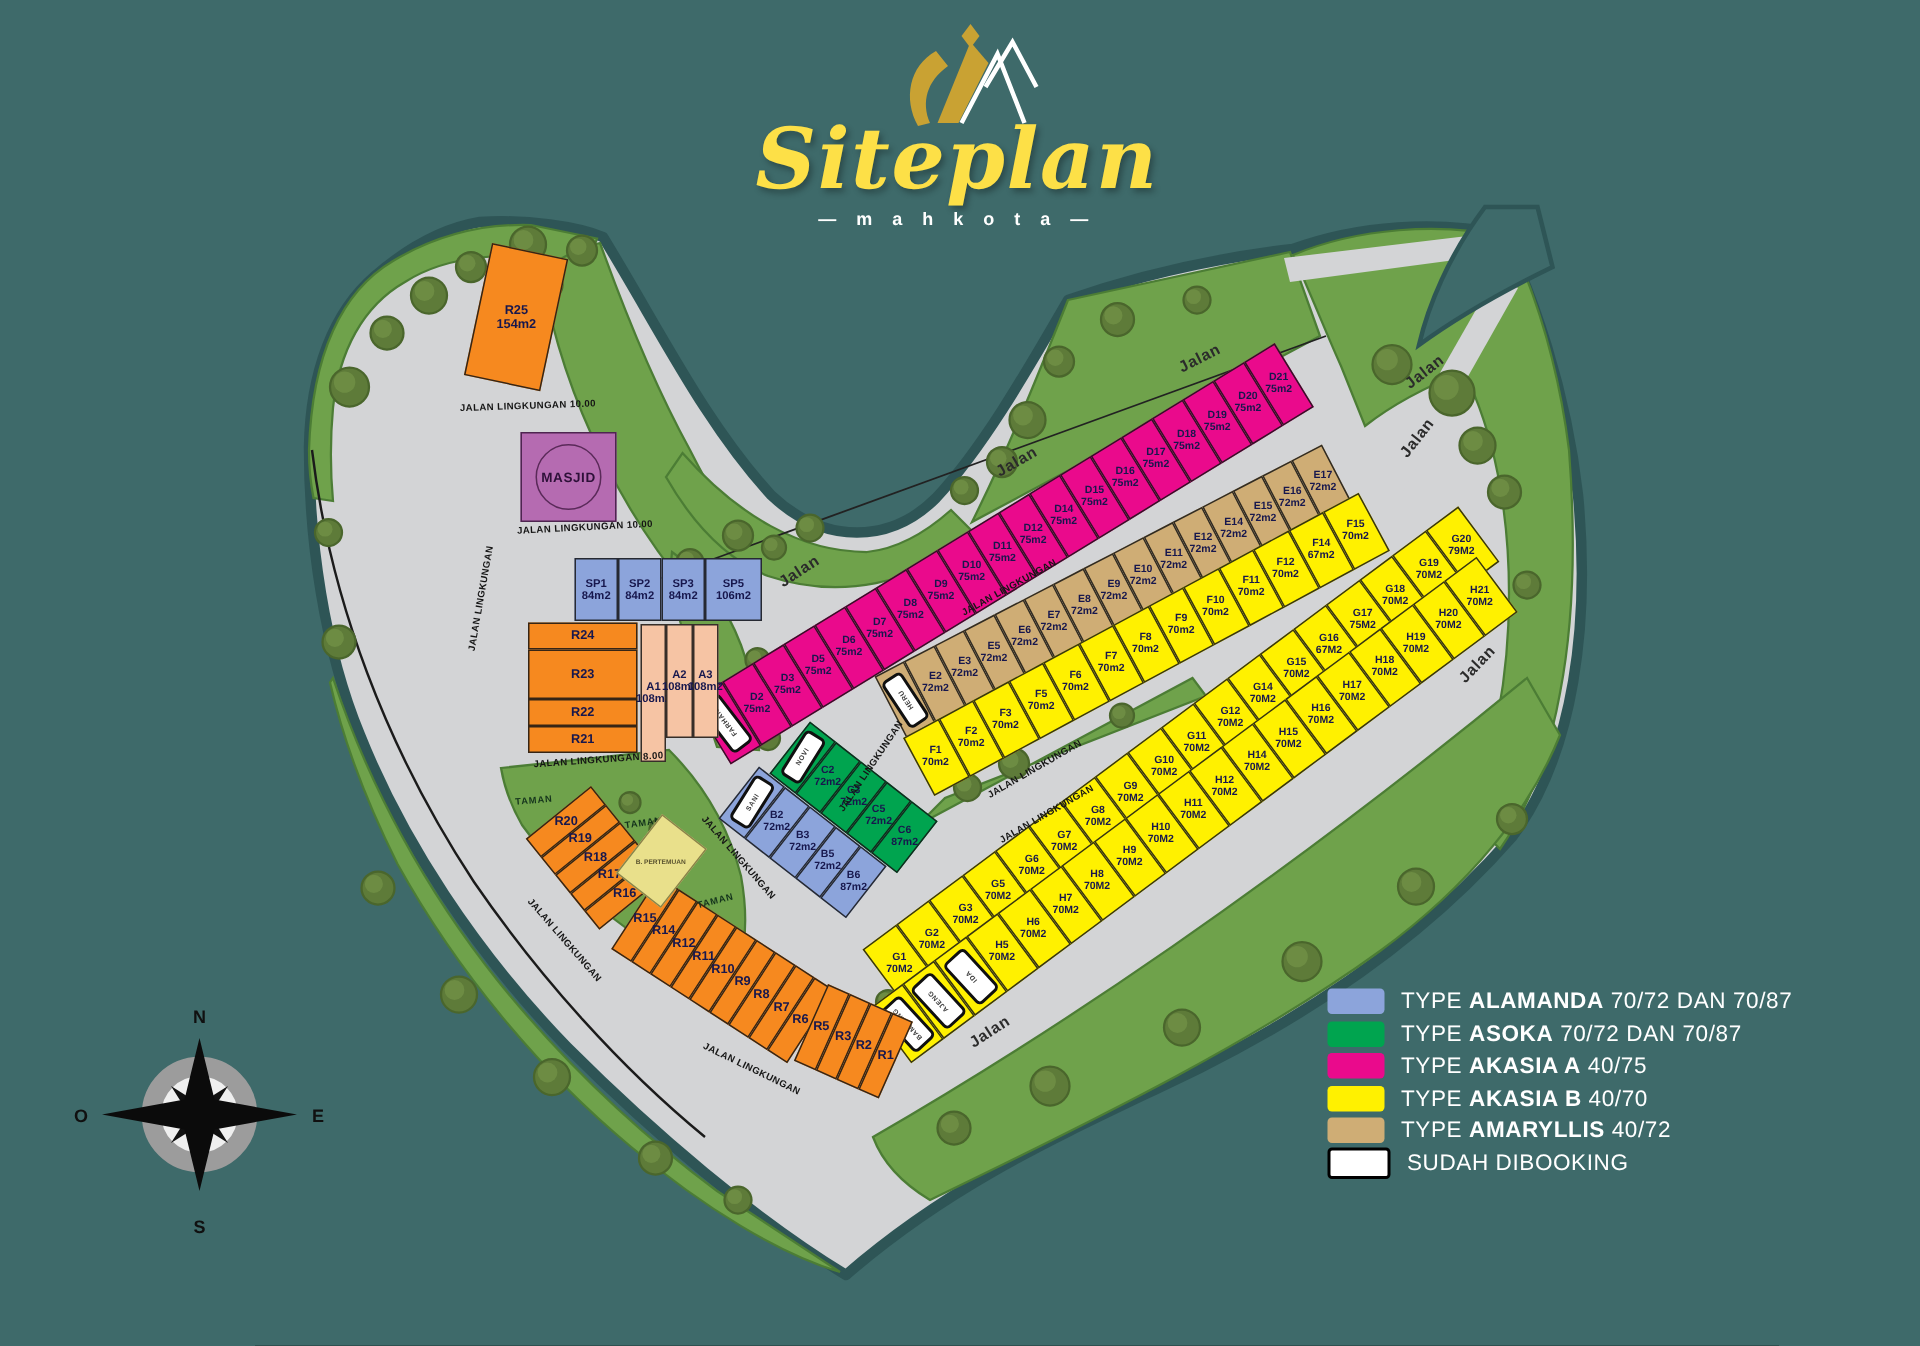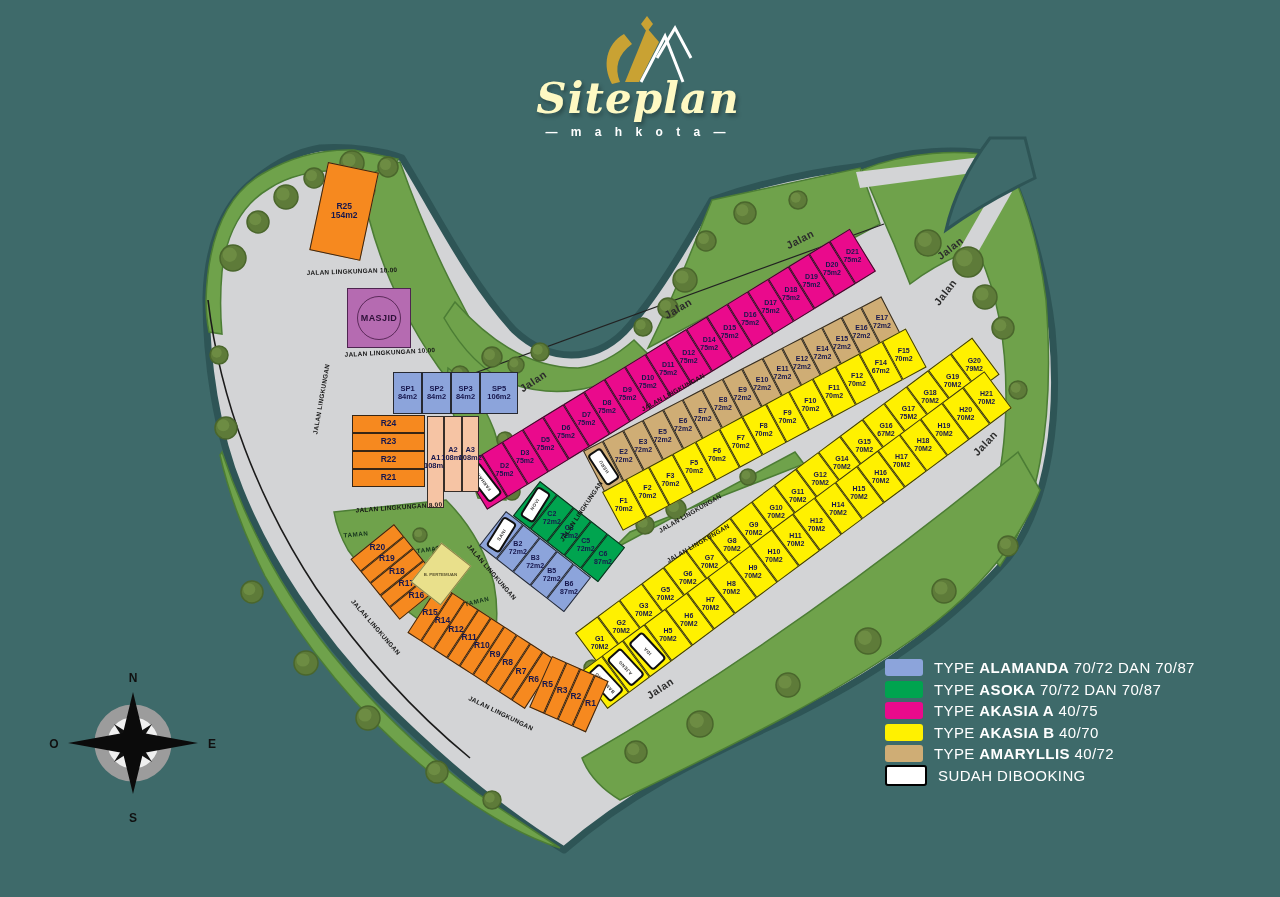--- a/index.html
+++ b/index.html
@@ -25,22 +25,22 @@
   #masjid{position:absolute;left:347px;top:288px;width:62px;height:58px;background:#B56BB1;
           border:1.5px solid #4e2550;display:flex;align-items:center;justify-content:center;}
   #masjid .m-circle{position:absolute;width:42px;height:42px;border:1.5px solid rgba(60,20,60,.75);
           border-radius:50%;left:9px;top:7px;}
   #masjid .m-label{position:relative;font-size:9px;font-weight:bold;color:#2d1038;letter-spacing:.4px;}
   #hall{position:absolute;left:422px;top:549px;width:36px;height:48px;background:#E9E08B;
         border:1px solid #8a844a;transform:rotate(38deg);display:flex;align-items:center;justify-content:center;}
   #hall span{transform:rotate(-38deg);font-size:4.4px;font-weight:bold;color:#5c5530;white-space:nowrap;}
   
   #title-block{position:absolute;left:468px;top:16px;width:340px;text-align:center;}
-  #brand-script{font-family:"DejaVu Serif",serif;font-style:italic;font-weight:bold;font-size:42px;
-        color:#fef9c3;line-height:1;margin-top:-10px;text-shadow:2px 3px 4px rgba(0,0,0,.3);letter-spacing:1px;}
+  #brand-script{font-family:"DejaVu Serif",serif;font-style:italic;font-weight:bold;font-size:56px;
+        color:#fde047;line-height:1;margin-top:-10px;text-shadow:2px 3px 4px rgba(0,0,0,.3);letter-spacing:1px;}
   #brand-sub{font-size:12px;letter-spacing:5px;color:#fff;margin-top:5px;font-weight:bold;}
   #brand-name{font-family:"DejaVu Serif",serif;font-weight:bold;font-size:30px;color:#fff;line-height:1.05;}
   
   #legend{position:absolute;left:885px;top:659px;display:flex;flex-direction:column;gap:4.6px;}
   .lg-row{display:flex;align-items:center;gap:11px;height:17px;}
   .lg-sw{width:38px;height:17px;border-radius:3px;flex:none;}
   .lg-tx{font-size:15px;color:#fff;letter-spacing:.4px;white-space:nowrap;}
   .lg-tx b{font-weight:bold;}
 </style>
 </head>
@@ -593,21 +593,21 @@
         </div>
         <div class="lot" style="width: 21.5px; height: 44px; background: rgb(0, 164, 79);">
           <span class="lot-label" style="font-size: 7px; transform: rotate(-38deg);">C5
 72m2</span>
         </div>
         <div class="lot" style="width: 21.5px; height: 44px; background: rgb(0, 164, 79);">
           <span class="lot-label" style="font-size: 7px; transform: rotate(-38deg);">C6
 87m2</span>
         </div>
       </div>
-      <div class="strip" style="left: 354px; top: 372px; transform: rotate(0deg); padding-left: 39px;">
+      <div class="strip" style="left: 344px; top: 372px; transform: rotate(0deg); padding-left: 39px;">
         <div class="lot" style="width: 29px; height: 42px; background: rgb(140, 164, 219);">
           <span class="lot-label" style="font-size: 7.5px; transform: rotate(0deg);">SP1
 84m2</span>
         </div>
         <div class="lot" style="width: 29px; height: 42px; background: rgb(140, 164, 219);">
           <span class="lot-label" style="font-size: 7.5px; transform: rotate(0deg);">SP2
 84m2</span>
         </div>
         <div class="lot" style="width: 29px; height: 42px; background: rgb(140, 164, 219);">
           <span class="lot-label" style="font-size: 7.5px; transform: rotate(0deg);">SP3
@@ -615,21 +615,21 @@
         </div>
         <div class="lot" style="width: 38px; height: 42px; background: rgb(140, 164, 219);">
           <span class="lot-label" style="font-size: 7.5px; transform: rotate(0deg);">SP5
 106m2</span>
         </div>
       </div>
       <div class="strip" style="left: 352px; top: 415px; transform: rotate(0deg); flex-direction: column;">
         <div class="lot" style="width: 73px; height: 18px; background: rgb(246, 137, 31);">
           <span class="lot-label" style="font-size: 8.5px; transform: rotate(0deg);">R24</span>
         </div>
-        <div class="lot" style="width: 73px; height: 18px; background: rgb(246, 137, 31);">
+        <div class="lot" style="width: 73px; height: 33px; background: rgb(246, 137, 31);">
           <span class="lot-label" style="font-size: 8.5px; transform: rotate(0deg);">R23</span>
         </div>
         <div class="lot" style="width: 73px; height: 18px; background: rgb(246, 137, 31);">
           <span class="lot-label" style="font-size: 8.5px; transform: rotate(0deg);">R22</span>
         </div>
         <div class="lot" style="width: 73px; height: 18px; background: rgb(246, 137, 31);">
           <span class="lot-label" style="font-size: 8.5px; transform: rotate(0deg); text-align: center;">R21</span>
         </div>
       </div>
       <div class="strip" style="left: 427px; top: 416px; transform: rotate(0deg);">

